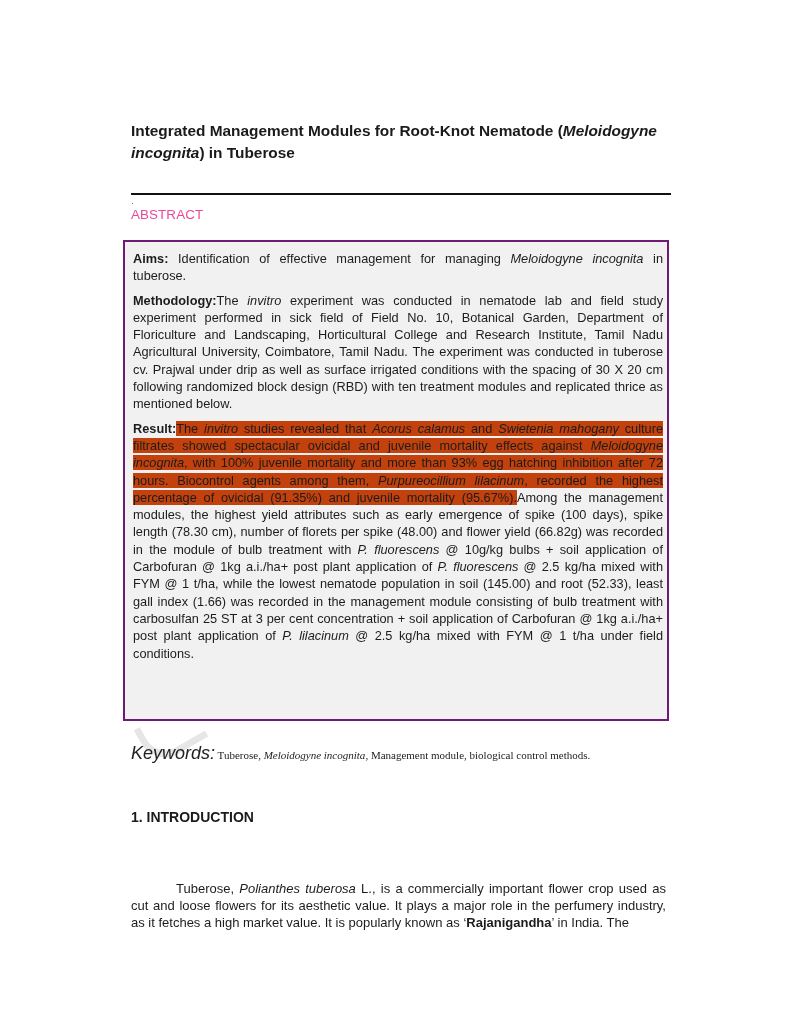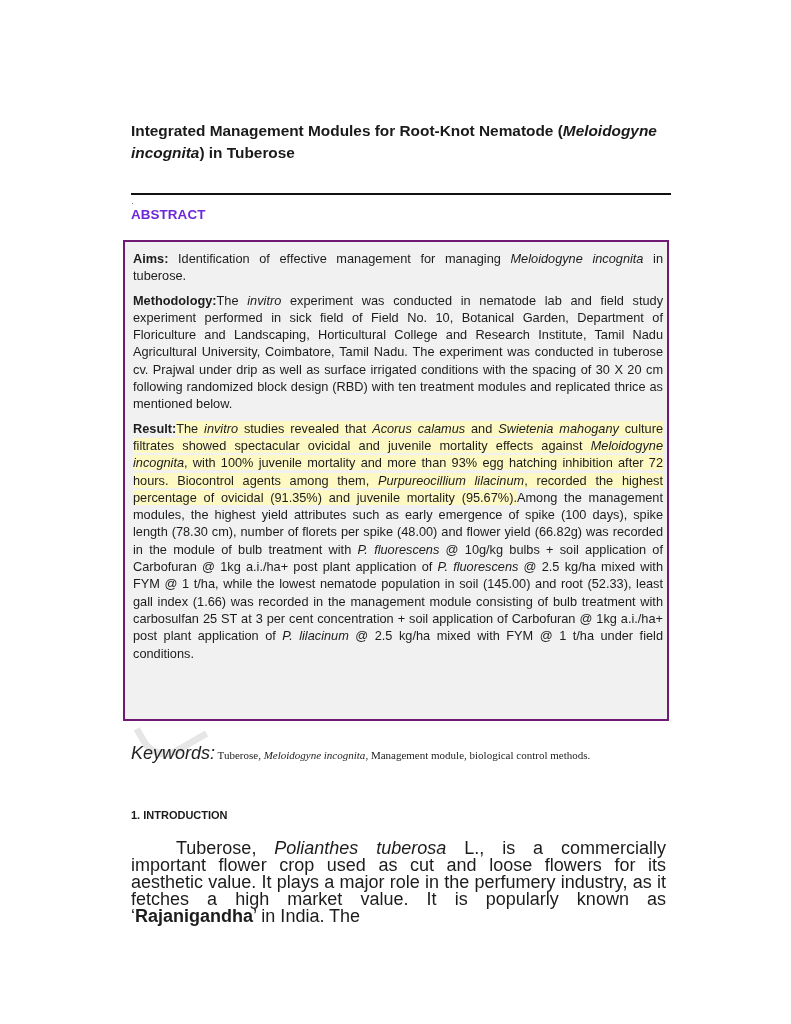--- a/index.html
+++ b/index.html
@@ -2,33 +2,33 @@
 <html><head>
 <meta charset="utf-8">
 <style>
   html, body { margin:0; padding:0; background:#ffffff; }
   body { width:791px; height:1024px; position:relative; overflow:hidden; font-family:"Liberation Sans", sans-serif; color:#1a1a1a; }
   .page { position:absolute; left:0; top:0; width:791px; height:1024px; background:#ffffff; }
   .title { position:absolute; left:131px; top:120px; width:545px; font-size:15.4px; font-weight:bold; line-height:22px; color:#1a1a1a; }
   .title i { font-style:italic; }
   .rule { position:absolute; left:131px; top:193px; width:540px; height:2px; background:#111; }
   .dot { position:absolute; left:132px; top:203px; width:1px; height:1px; background:#777; }
-  .abstract-h { position:absolute; left:131px; top:207px; font-size:13.4px; font-weight:bold; color:#6d28d9; letter-spacing:0.1px; }
+  .abstract-h { position:absolute; left:131px; top:207px; font-size:13.4px; font-weight:normal; color:#ec4899; letter-spacing:0.1px; }
   .abs-box { position:absolute; left:123px; top:240px; width:542px; height:477px; background:#f1f1f1; border:2px solid #701a75; box-sizing:content-box; }
   .abs-inner { position:absolute; left:8px; top:8px; width:530px; font-size:12.75px; line-height:17.3px; text-align:justify; color:#1c1c1c; }
   .abs-inner p { margin:0 0 7px 0; }
   .abs-inner b { font-weight:bold; }
-  .hl { background:#fef9c3; }
+  .hl { background:#c2410c; }
   .watermark { position:absolute; left:140px; top:712px; width:55px; height:36px; border:7px solid #e4e4e4; border-top:none; border-right:none; border-radius:0 0 0 28px; transform:rotate(-30deg); opacity:0.9; }
   .keywords { position:absolute; left:131px; top:743px; font-size:11.8px; color:#222; white-space:nowrap; }
   .keywords .kw-label { font-family:"Liberation Sans", sans-serif; font-style:italic; font-size:18px; }
   .keywords .kw-text { font-family:"Liberation Serif", serif; font-size:11px; }
   .keywords .kw-text i { font-style:italic; }
-  .intro-h { position:absolute; left:131px; top:809px; font-size:11px; font-weight:bold; color:#1a1a1a; }
-  .intro-p { position:absolute; left:131px; top:840px; width:535px; font-size:18px; line-height:17px; text-align:justify; text-indent:45px; color:#1c1c1c; }
+  .intro-h { position:absolute; left:131px; top:809px; font-size:14px; font-weight:bold; color:#1a1a1a; }
+  .intro-p { position:absolute; left:131px; top:880px; width:535px; font-size:13px; line-height:17px; text-align:justify; text-indent:45px; color:#1c1c1c; }
   .intro-p b { font-weight:bold; }
 </style>
 </head>
 <body>
 
 <div class="page">
 
   <div class="title"><span>Integrated Management Modules for Root-Knot Nematode (</span><i>Meloidogyne incognita</i><span>) in Tuberose</span></div>
 
   <div class="rule"></div>

